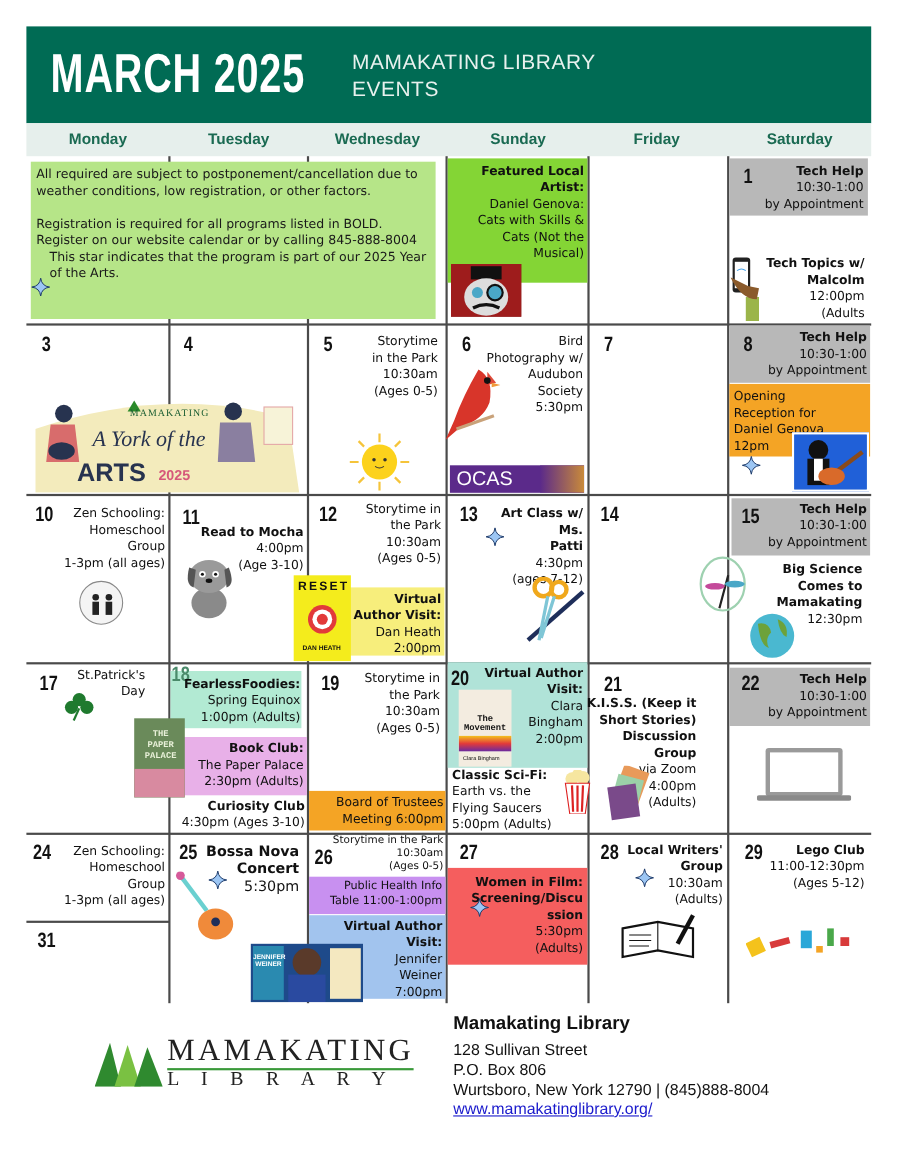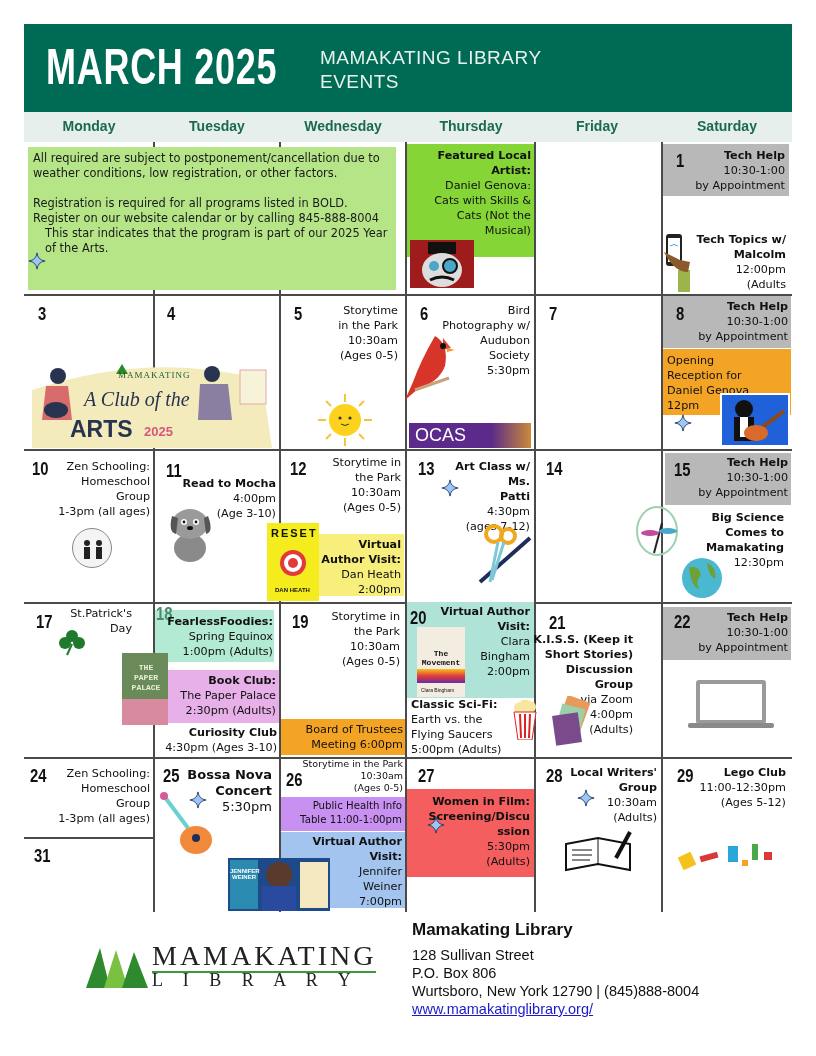--- a/index.html
+++ b/index.html
@@ -30,21 +30,21 @@
   <div class="sub">
     <div>MAMAKATING LIBRARY</div>
     <div>EVENTS</div>
   </div>
 </div>
 
 <div class="dayhead">
   <span style="left:2px">Monday</span>
   <span style="left:130px">Tuesday</span>
   <span style="left:256px">Wednesday</span>
-  <span style="left:384px">Thursday</span>
+  <span style="left:384px">Sunday</span>
   <span style="left:510px">Friday</span>
   <span style="left:640px">Saturday</span>
 </div>
 
 <div class="vl" style="left:153px;top:142px;height:770px"></div>
 <div class="vl" style="left:279px;top:142px;height:770px"></div>
 <div class="vl" style="left:405px;top:142px;height:770px"></div>
 <div class="vl" style="left:534px;top:142px;height:770px"></div>
 <div class="vl" style="left:661px;top:142px;height:770px"></div>
 <div class="hl" style="left:24px;top:294px;width:768px"></div>
@@ -113,21 +113,21 @@
       <path d="M0 88 L0 30 Q120 -10 230 20 L240 88 Z" fill="#f3ebbc"></path>
       <circle cx="26" cy="16" r="8" fill="#27334f"></circle>
       <path d="M14 26 L36 26 L40 60 L10 60 Z" fill="#d86c6c"></path>
       <ellipse cx="24" cy="50" rx="12" ry="8" fill="#27334f"></ellipse>
       <path d="M84 14 L90 4 L96 14 Z" fill="#2a8a2a"></path>
       <circle cx="180" cy="14" r="8" fill="#27334f"></circle>
       <path d="M168 24 L196 24 L200 60 L166 60 Z" fill="#8a7fa0"></path>
       <rect x="208" y="10" width="26" height="34" fill="#f7f3d8" stroke="#e4a7a7"></rect>
     </svg>
   <div style="position:absolute;left:86px;top:10px;font-family:'Liberation Serif',serif;font-size:9px;color:#1c5f33;letter-spacing:1px">MAMAKATING</div>
-  <div style="position:absolute;left:52px;top:28px;font-family:'Liberation Serif',serif;font-style:italic;font-size:20px;color:#27334f">A Club of the</div>
+  <div style="position:absolute;left:52px;top:28px;font-family:'Liberation Serif',serif;font-style:italic;font-size:20px;color:#27334f">A York of the</div>
   <div style="position:absolute;left:38px;top:56px;font-family:'Liberation Sans',sans-serif;font-weight:bold;font-size:23px;color:#27334f">ARTS</div>
   <div style="position:absolute;left:112px;top:64px;font-family:'Liberation Sans',sans-serif;font-weight:bold;font-size:13px;color:#d6577a">2025</div>
 </div>
 
 <div class="num" style="left:294px;top:303px">5</div>
 <div class="ev" style="left:300px;top:303px;width:98px">
   <div>Storytime</div>
     <div>in the Park</div>
     <div>10:30am</div>
     <div>(Ages 0-5)</div>

